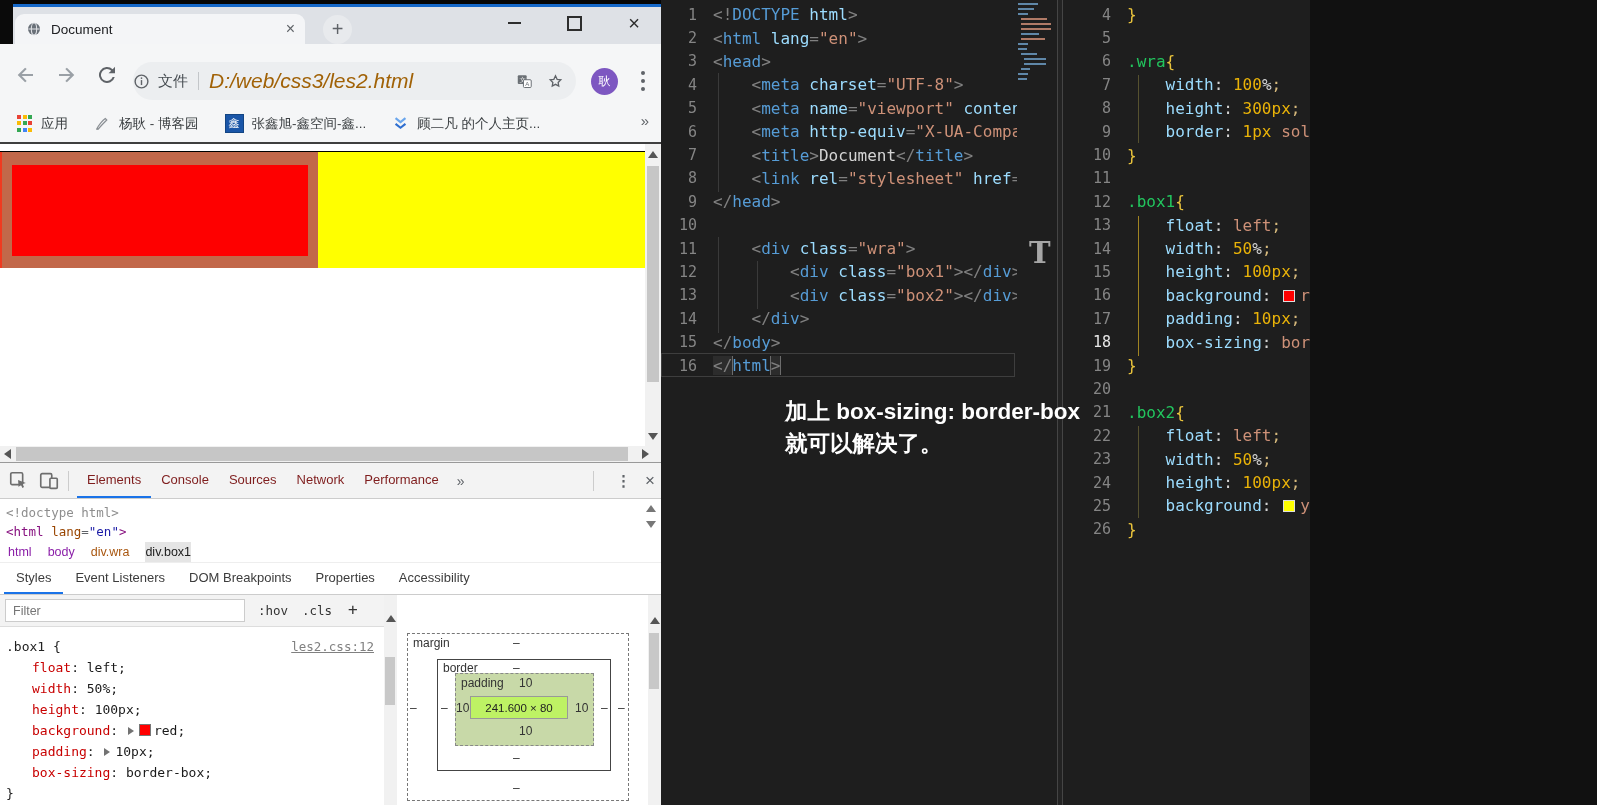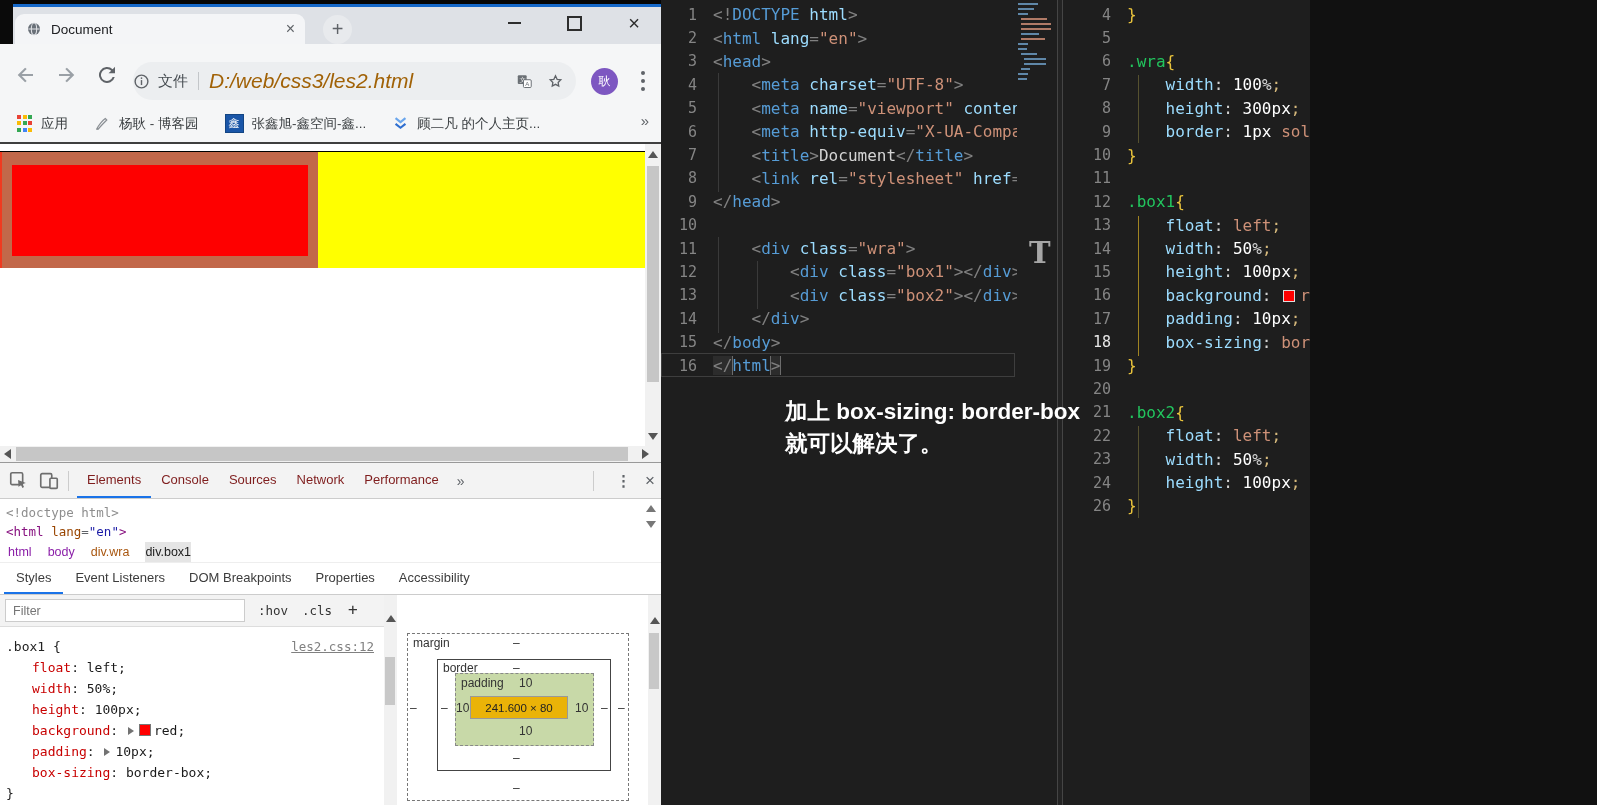--- a/index.html
+++ b/index.html
@@ -91,37 +91,37 @@
   .dv-arrow{display:inline-block;width:0;height:0;border-top:4px solid transparent;border-bottom:4px solid transparent;
             border-left:6px solid #727272;margin:0 5px 0 2px;}
   .dv-sw{display:inline-block;width:10px;height:10px;background:#f00;border:1px solid #777;margin:0 3px 0 0;vertical-align:-1px;}
   .scrollcol{background:#f1f1f1;}
   .sc-thumb{position:absolute;left:1px;width:10px;background:#c8c8c8;}
   
   .bmodel{left:397px;top:132px;width:251px;height:211px;background:#fff;font-size:12px;color:#333;}
   .bm-margin{left:10px;top:38px;width:222px;height:168px;border:1px dashed #777;box-sizing:border-box;}
   .bm-border{left:40px;top:64px;width:174px;height:112px;border:1px solid #444;box-sizing:border-box;background:#fff;}
   .bm-padding{left:58px;top:78px;width:139px;height:73px;border:1px dashed #888;box-sizing:border-box;background:#c8d9a8;}
-  .bm-content{left:73px;top:101px;width:98px;height:23px;background:#eab308;border:1px solid #999;box-sizing:border-box;
+  .bm-content{left:73px;top:101px;width:98px;height:23px;background:#bef264;border:1px solid #999;box-sizing:border-box;
               display:flex;align-items:center;justify-content:center;font-size:11.5px;color:#222;}
   .bm-lab{position:absolute;white-space:nowrap;}
   
   #editor{position:absolute;left:661px;top:0;width:936px;height:805px;background:#1e1e1e;
           font-family:"DejaVu Sans Mono",monospace;font-size:16px;}
   .egroup-l{left:0;top:0;width:396px;height:805px;overflow:hidden;}
   .egroup-r{left:402px;top:0;width:534px;height:805px;overflow:hidden;}
   .gdiv{left:396px;top:0;width:6px;height:805px;background:#232323;border-left:1px solid #454545;border-right:1px solid #454545;box-sizing:border-box;}
   .cl{display:flex;height:23.4px;align-items:center;white-space:pre;}
   .ln{width:52px;text-align:right;padding-right:16px;color:#858585;flex:none;box-sizing:border-box;font-size:15px;}
   .egroup-r .ln{width:64px;}
   .ln.cur{color:#e7e7e7;}
   .cd{flex:1;overflow:hidden;}
   .tk-pc{color:#808080;} .tk-tg{color:#569cd6;} .tk-at{color:#9cdcfe;} .tk-st{color:#ce9178;}
   .tk-tx{color:#d4d4d4;} .tk-sel{color:#22c55e;} .tk-br{color:#eac43c;} .tk-pr{color:#9cdcfe;}
-  .tk-nu{color:#ffffff;} .tk-kw{color:#ce9178;} .tk-sc{color:#d7ba7d;}
+  .tk-nu{color:#eab308;} .tk-kw{color:#ce9178;} .tk-sc{color:#d7ba7d;}
   .tk-bm{color:#808080;outline:1px solid #6c6c6c;background:#2c2c2c;}
   .sw{display:inline-block;width:12px;height:12px;margin:0 5px 0 2px;vertical-align:-1px;box-sizing:border-box;}
   .swr{background:#f00;border:1px solid #ddd;}
   .swy{background:#ffff00;border:1px solid #ddd;}
   .swk{background:#000;border:2px solid #fff;}
   .guide{position:absolute;width:1px;}
   .curline16{left:0;top:353px;width:354px;height:24px;border:1px solid #3e3e3e;box-sizing:border-box;}
   .hlbox{left:466px;top:294px;width:304px;height:60px;border:3px solid #fff;box-sizing:border-box;z-index:5;}
   .annot{left:124px;top:396px;width:300px;color:#fff;font-family:"Liberation Sans",sans-serif;
          font-weight:bold;font-size:22.5px;line-height:32px;white-space:nowrap;z-index:6;}
@@ -446,20 +446,21 @@
           <div class="cl"><span class="ln">15</span><span class="cd"><span class="tk-tx">    </span><span class="tk-pr">height</span><span class="tk-tx">: </span><span class="tk-nu">100px</span><span class="tk-sc">;</span></span></div>
           <div class="cl"><span class="ln">16</span><span class="cd"><span class="tk-tx">    </span><span class="tk-pr">background</span><span class="tk-tx">: </span><span class="sw swr"></span><span class="tk-kw">red</span><span class="tk-sc">;</span></span></div>
           <div class="cl"><span class="ln">17</span><span class="cd"><span class="tk-tx">    </span><span class="tk-pr">padding</span><span class="tk-tx">: </span><span class="tk-nu">10px</span><span class="tk-sc">;</span></span></div>
           <div class="cl"><span class="ln cur">18</span><span class="cd"><span class="tk-tx">    </span><span class="tk-pr">box-sizing</span><span class="tk-tx">: </span><span class="tk-kw">border-box</span><span class="tk-sc">;</span></span></div>
           <div class="cl"><span class="ln">19</span><span class="cd"><span class="tk-br">}</span></span></div>
           <div class="cl"><span class="ln">20</span><span class="cd"></span></div>
           <div class="cl"><span class="ln">21</span><span class="cd"><span class="tk-sel">.box2</span><span class="tk-br">{</span></span></div>
           <div class="cl"><span class="ln">22</span><span class="cd"><span class="tk-tx">    </span><span class="tk-pr">float</span><span class="tk-tx">: </span><span class="tk-kw">left</span><span class="tk-sc">;</span></span></div>
           <div class="cl"><span class="ln">23</span><span class="cd"><span class="tk-tx">    </span><span class="tk-pr">width</span><span class="tk-tx">: </span><span class="tk-nu">50</span><span class="tk-tx">%</span><span class="tk-sc">;</span></span></div>
           <div class="cl"><span class="ln">24</span><span class="cd"><span class="tk-tx">    </span><span class="tk-pr">height</span><span class="tk-tx">: </span><span class="tk-nu">100px</span><span class="tk-sc">;</span></span></div>
+          <div class="cl"><span class="ln">25</span><span class="cd"><span class="tk-tx">    </span><span class="tk-pr">background</span><span class="tk-tx">: </span><span class="sw swy"></span><span class="tk-kw">yellow</span><span class="tk-sc">;</span></span></div>
           <div class="cl"><span class="ln">26</span><span class="cd"><span class="tk-br">}</span></span></div>
         </div>
       <div class="abs guide" style="left:75px;top:75px;height:68px;background:#56512f;"></div>
       <div class="abs guide" style="left:75px;top:216px;height:140px;background:#a08422;"></div>
       <div class="abs guide" style="left:75px;top:426px;height:92px;background:#56512f;"></div>
       <div class="abs hlbox"></div>
       <div class="abs minimap" style="left:496px;" id="minimap-right">
           <div class="mmrow" style="margin-left: 0px; width: 5px; background: rgb(154, 138, 80);"></div>
           <div class="mmrow" style="margin-left: 0px; width: 0px; background: rgb(106, 106, 106);"></div>
           <div class="mmrow" style="margin-left: 0px; width: 12px; background: rgb(154, 138, 80);"></div>

